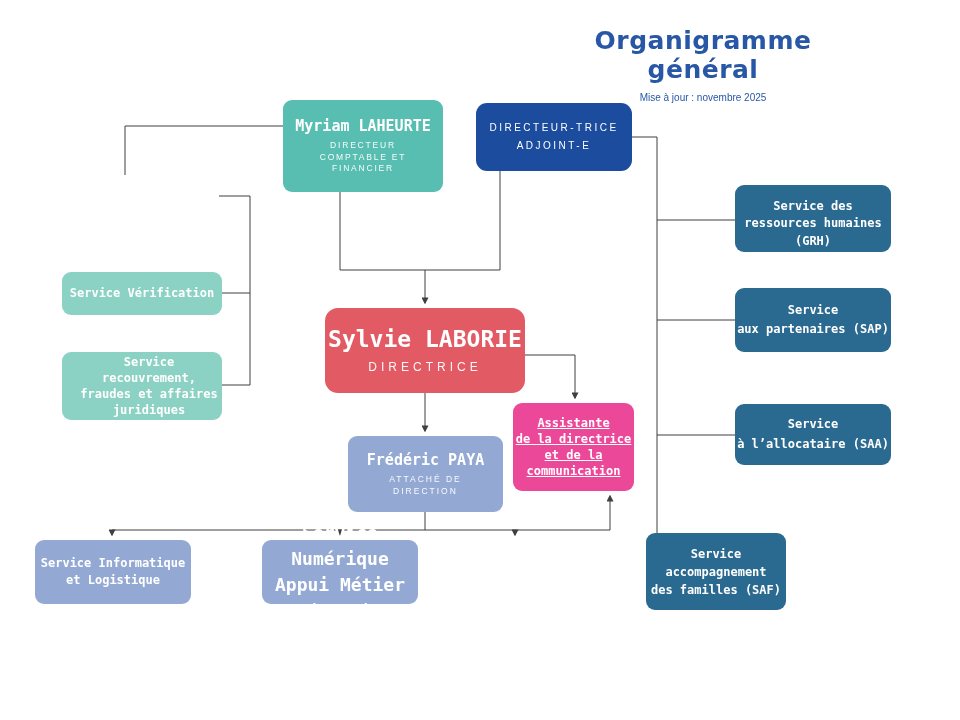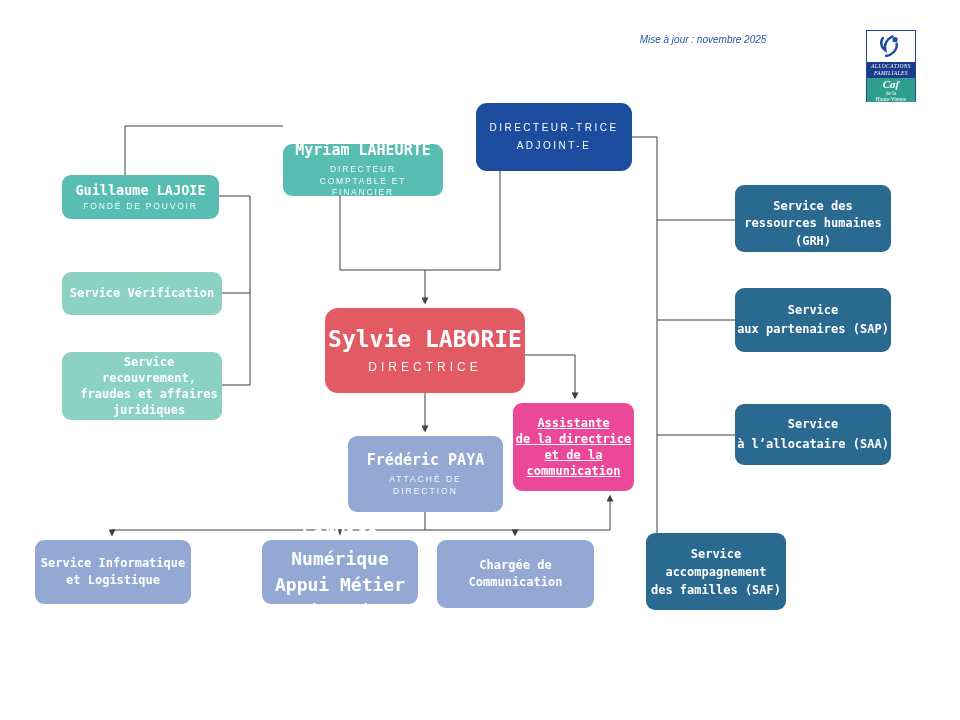--- a/index.html
+++ b/index.html
@@ -5,21 +5,21 @@
   * { margin:0; padding:0; box-sizing:border-box; }
   html,body { background:#ffffff; }
   body { font-family:"Liberation Sans", sans-serif; }
   .canvas { position:relative; width:960px; height:720px; background:#ffffff; overflow:hidden; }
 
   .connectors { position:absolute; left:0; top:0; width:960px; height:720px; pointer-events:none; }
 
   
   .header { position:absolute; left:538px; top:26px; width:330px; text-align:center; color:#2857A6; }
   .title { font-family:"DejaVu Sans", sans-serif; font-weight:800; font-size:25px; letter-spacing:0.5px; }
-  .subtitle { font-family:"Liberation Sans", sans-serif; font-style:italic; font-size:10px; margin-top:8px; }
+  .subtitle { font-family:"Liberation Sans", sans-serif; font-size:10px; margin-top:8px; }
 
   
   .logo { position:absolute; left:866px; top:30px; width:50px; height:72px; border:1px solid #24479B; display:flex; flex-direction:column; background:#fff; }
   .logo-emblem { flex:0 0 31px; display:flex; align-items:center; justify-content:center; background:#fff; }
   .logo-navy { flex:0 0 16px; background:#1B3C8C; color:#fff; display:flex; flex-direction:column; align-items:center; justify-content:center; font-family:"Liberation Serif", serif; font-style:italic; font-size:5.5px; line-height:1.25; letter-spacing:0.4px; }
   .logo-teal { flex:1; background:#2F9E8C; color:#fff; display:flex; flex-direction:column; align-items:center; justify-content:center; font-family:"Liberation Serif", serif; line-height:1.1; }
   .logo-caf { font-size:11px; font-weight:700; font-style:italic; }
   .logo-sub { font-size:5.5px; }
 
   
@@ -30,21 +30,21 @@
   .node-caps { font-family:"Liberation Sans", sans-serif; letter-spacing:2.5px; white-space:pre-line; font-size:10px; line-height:1.8; }
 
   .bg-teal   { background:#58BEB2; }
   .bg-tealLt { background:#8BD1C4;justify-content:center; }
   .bg-navy   { background:#1C4C9E; }
   .bg-red    { background:#E25A64; }
   .bg-peri   { background:#93A9D3; }
   .bg-taupe  { background:#ec4899;text-decoration:underline; }
   .bg-slate  { background:#2B6A90; }
 
-  .n-myriam   { left:283px; top:100px; width:160px; height:52px;margin-top:44px; }
+  .n-myriam   { left:283px; top:100px; width:160px; height:92px; }
   .n-myriam .node-name { font-size:15px; }
   .n-myriam .node-role { margin-top:5px; }
 
   .n-adjoint  { left:476px; top:103px; width:156px; height:68px; border-radius:11px; }
 
   .n-guillaume{ left:62px;  top:175px; width:157px; height:44px; }
   .n-guillaume .node-name { font-size:13.5px; }
   .n-guillaume .node-role { margin-top:3px; }
 
   .n-verif    { left:62px;  top:272px; width:160px; height:43px; }
@@ -100,58 +100,37 @@
     <path d="M425,270 L425,303" fill="none" stroke="#3F3F3F" stroke-width="1" marker-end="url(#arrow)"></path>
     <path d="M525,355 L575,355 L575,398" fill="none" stroke="#3F3F3F" stroke-width="1" marker-end="url(#arrow)"></path>
     <path d="M425,393 L425,431" fill="none" stroke="#3F3F3F" stroke-width="1" marker-end="url(#arrow)"></path>
     <path d="M112,530 L112,535" fill="none" stroke="#3F3F3F" stroke-width="1" marker-end="url(#arrow)"></path>
     <path d="M340,530 L340,535" fill="none" stroke="#3F3F3F" stroke-width="1" marker-end="url(#arrow)"></path>
     <path d="M515,530 L515,535" fill="none" stroke="#3F3F3F" stroke-width="1" marker-end="url(#arrow)"></path>
     <path d="M610,530 L610,496" fill="none" stroke="#3F3F3F" stroke-width="1" marker-end="url(#arrow)"></path>
   </svg>
 
   <div class="header">
+    <div class="title">Organigramme général</div>
     <div class="subtitle">Mise à jour : novembre 2025</div>
   </div>
 
-  <div class="logo">
-    <div class="logo-emblem">
-      <svg viewBox="0 0 40 32" width="34" height="26">
-        <path d="M22 3 C15 6 11 13 13 20 C8 17 6 10 10 5" fill="none" stroke="#1C4C9E" stroke-width="3" stroke-linecap="round"></path>
-        <circle cx="25" cy="7" r="3.2" fill="#1C4C9E"></circle>
-        <path d="M14 27 C21 26 28 20 27 12" fill="none" stroke="#1C4C9E" stroke-width="3" stroke-linecap="round"></path>
-      </svg>
-    </div>
-    <div class="logo-navy">
-      <span>ALLOCATIONS</span>
-      <span>FAMILIALES</span>
-    </div>
-    <div class="logo-teal">
-      <span class="logo-caf">Caf</span>
-      <span class="logo-sub">de la</span>
-      <span class="logo-sub">Haute-Vienne</span>
-    </div>
-  </div>
 
   <div class="node bg-teal n-myriam">
     <div class="node-name">Myriam LAHEURTE</div>
     <div class="node-role">DIRECTEUR
 COMPTABLE ET
 FINANCIER</div>
   </div>
 
   <div class="node bg-navy n-adjoint">
     <div class="node-caps">DIRECTEUR-TRICE
 ADJOINT-E</div>
   </div>
 
-  <div class="node bg-teal n-guillaume">
-    <div class="node-name">Guillaume LAJOIE</div>
-    <div class="node-role">FONDÉ DE POUVOIR</div>
-  </div>
 
   <div class="node bg-tealLt n-verif">
     <div class="node-label">Service Vérification</div>
   </div>
 
   <div class="node bg-tealLt n-recouv">
     <div class="node-label">Service recouvrement,
 fraudes et affaires
 juridiques</div>
   </div>
@@ -199,18 +178,14 @@
   <div class="node bg-peri n-info">
     <div class="node-label">Service Informatique
 et Logistique</div>
   </div>
 
   <div class="node bg-peri n-snam">
     <div class="node-label">Service Numérique
 Appui Métier (SNAM)</div>
   </div>
 
-  <div class="node bg-peri n-chargee">
-    <div class="node-label">Chargée de
-Communication</div>
-  </div>
 
 </div>
 
 </body></html>

